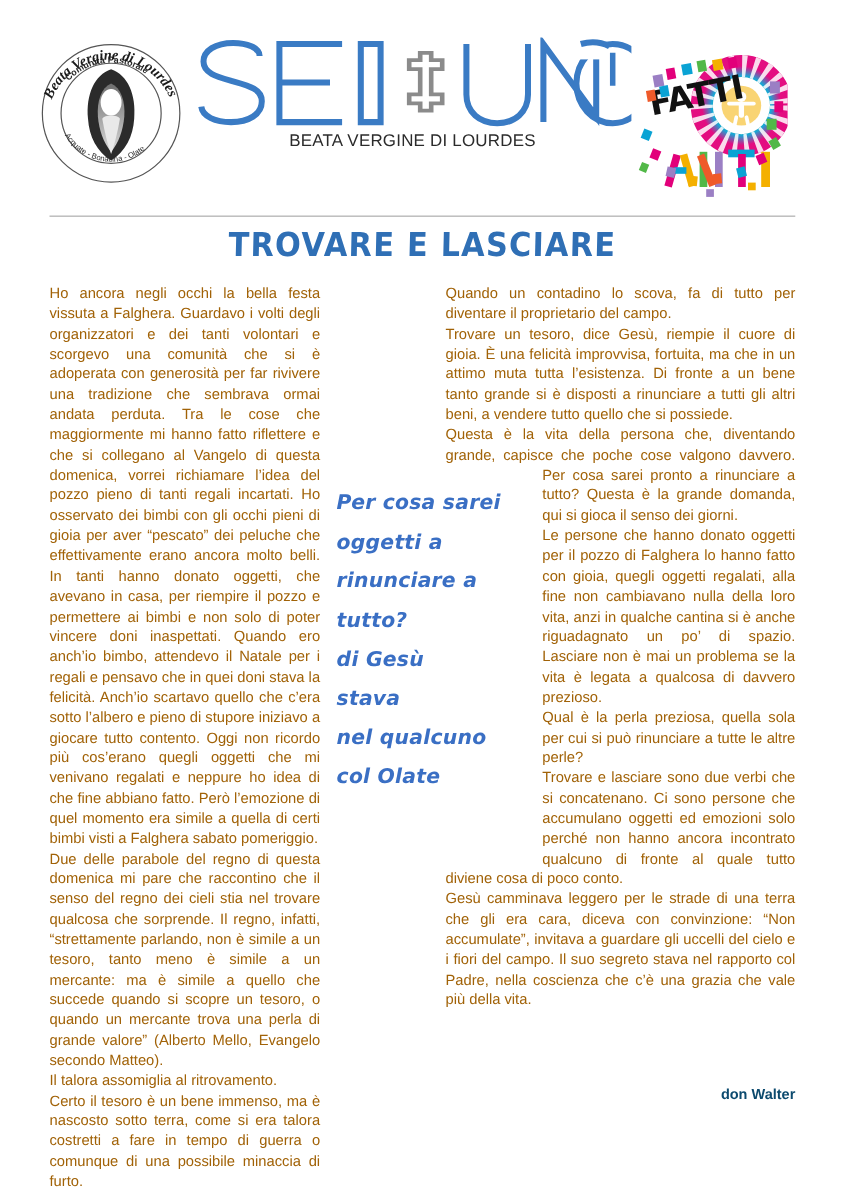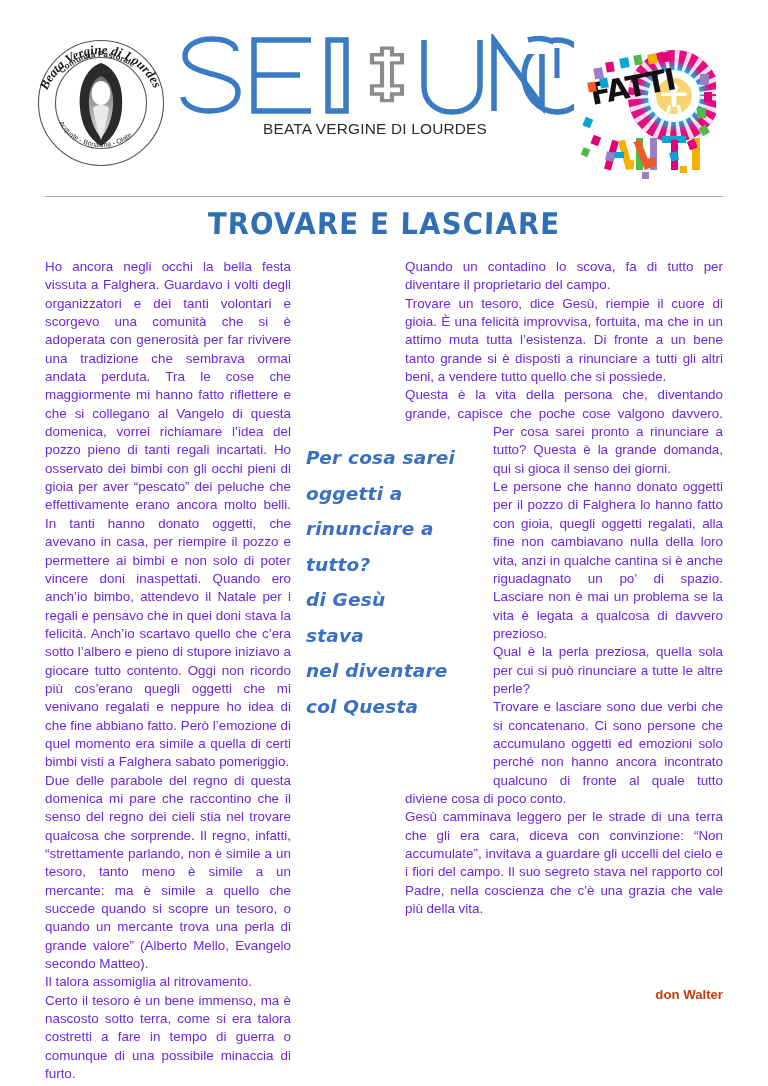--- a/index.html
+++ b/index.html
@@ -99,21 +99,21 @@
     width: 768px;
     height: 790px;
   }
 
   .col {
     position: absolute;
     top: 0;
     font-size: 13.4px;
     line-height: 18.35px;
     text-align: justify;
-    color: #6d28d9;
+    color: #a16207;
     hyphens: none;
   }
   .col-left  { left: 45px;  width: 246px; }
   .col-right { left: 405px; width: 318px; }
 
   .col p { margin: 0; }
 
   
   .pullquote {
     position: absolute;
@@ -135,21 +135,21 @@
   
   .signature {
     position: absolute;
     left: 405px;
     top: 986px;
     width: 318px;
     text-align: right;
     font-size: 13.2px;
     line-height: 18.5px;
     font-weight: bold;
-    color: #c2410c;
+    color: #0c4a6e;
   }
 </style>
 </head>
 <body>
 
 <div class="masthead">
 
   <div class="logo-circle">
     <svg viewBox="0 0 134 134" width="134" height="134" aria-hidden="true">
       <defs>
@@ -325,19 +325,19 @@
   </div>
 </div>
 
 <div class="pullquote">
   <div>Per cosa sarei</div>
   <div>oggetti a</div>
   <div>rinunciare a</div>
   <div>tutto?</div>
   <div>di Gesù</div>
   <div>stava</div>
-  <div>nel diventare</div>
-  <div>col Questa</div>
+  <div>nel qualcuno</div>
+  <div>col Olate</div>
 </div>
 
 <div class="signature">
   <div>don Walter</div>
 </div>
 
 </body></html>

